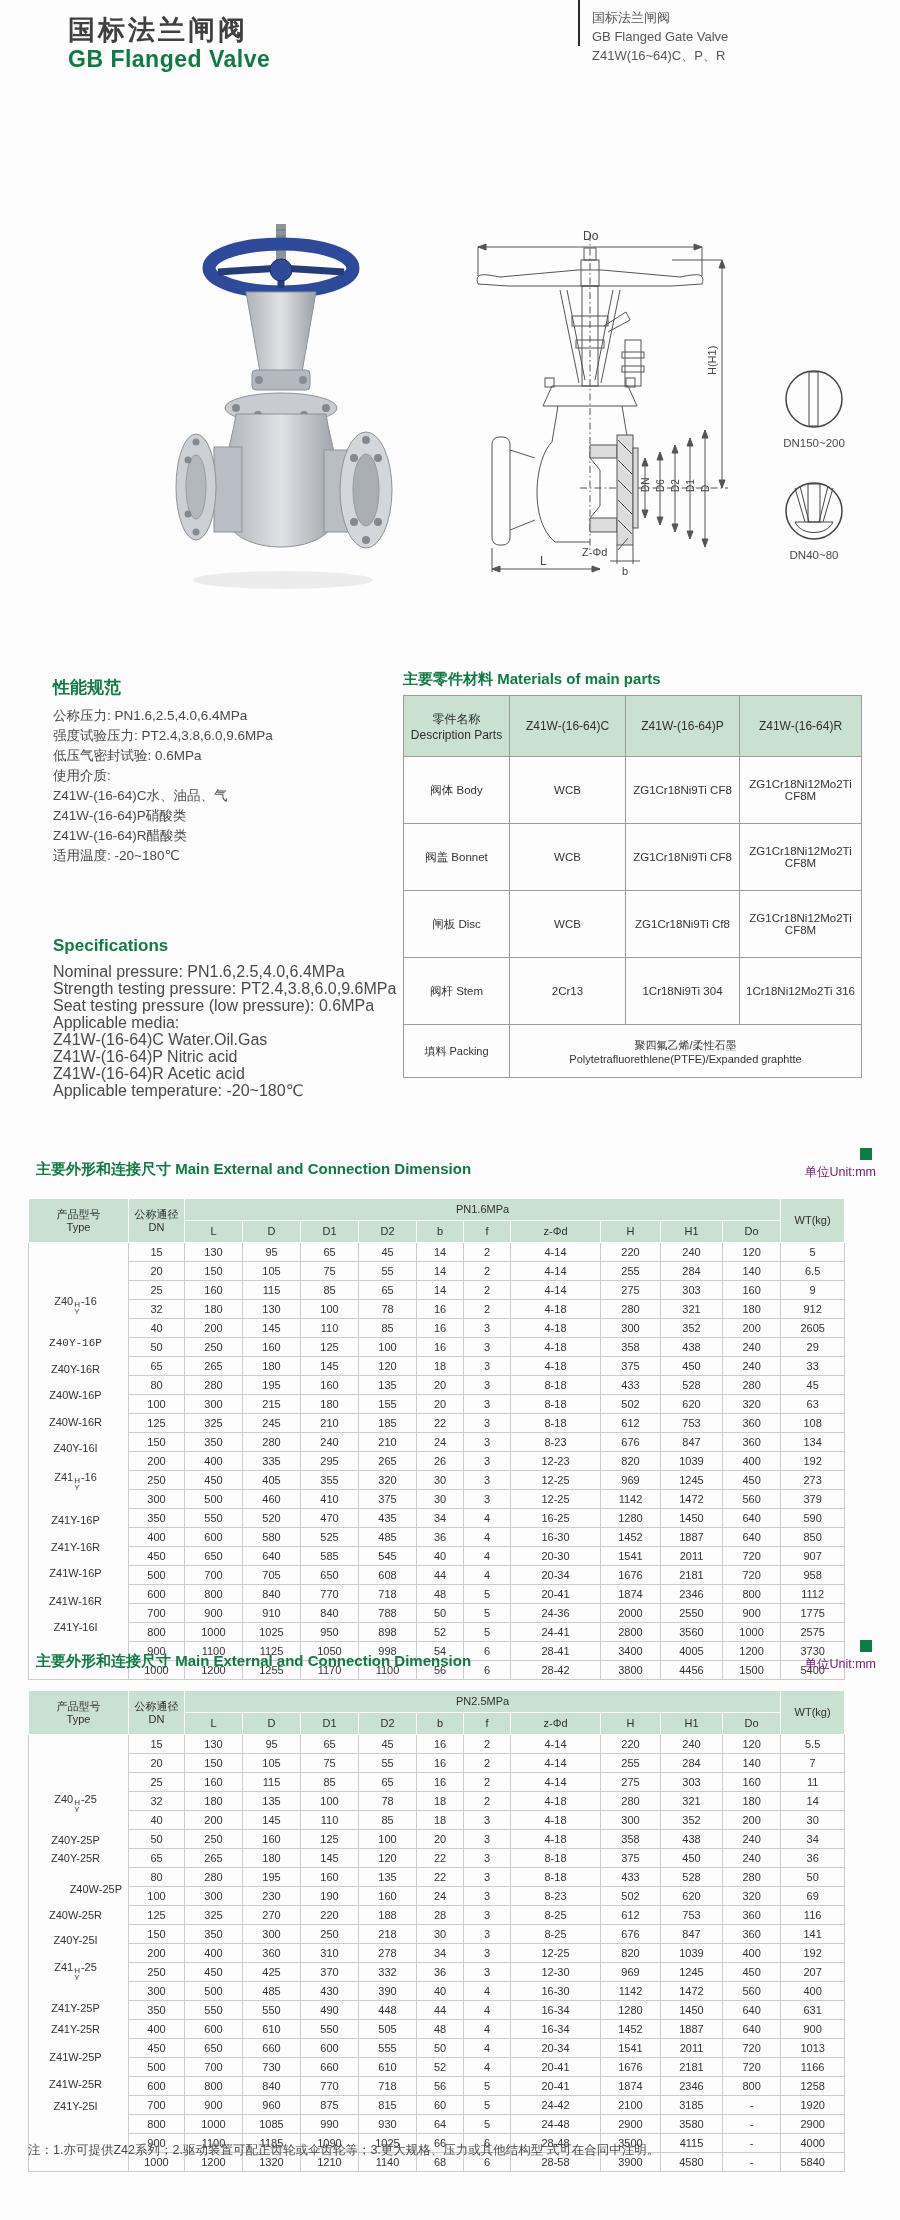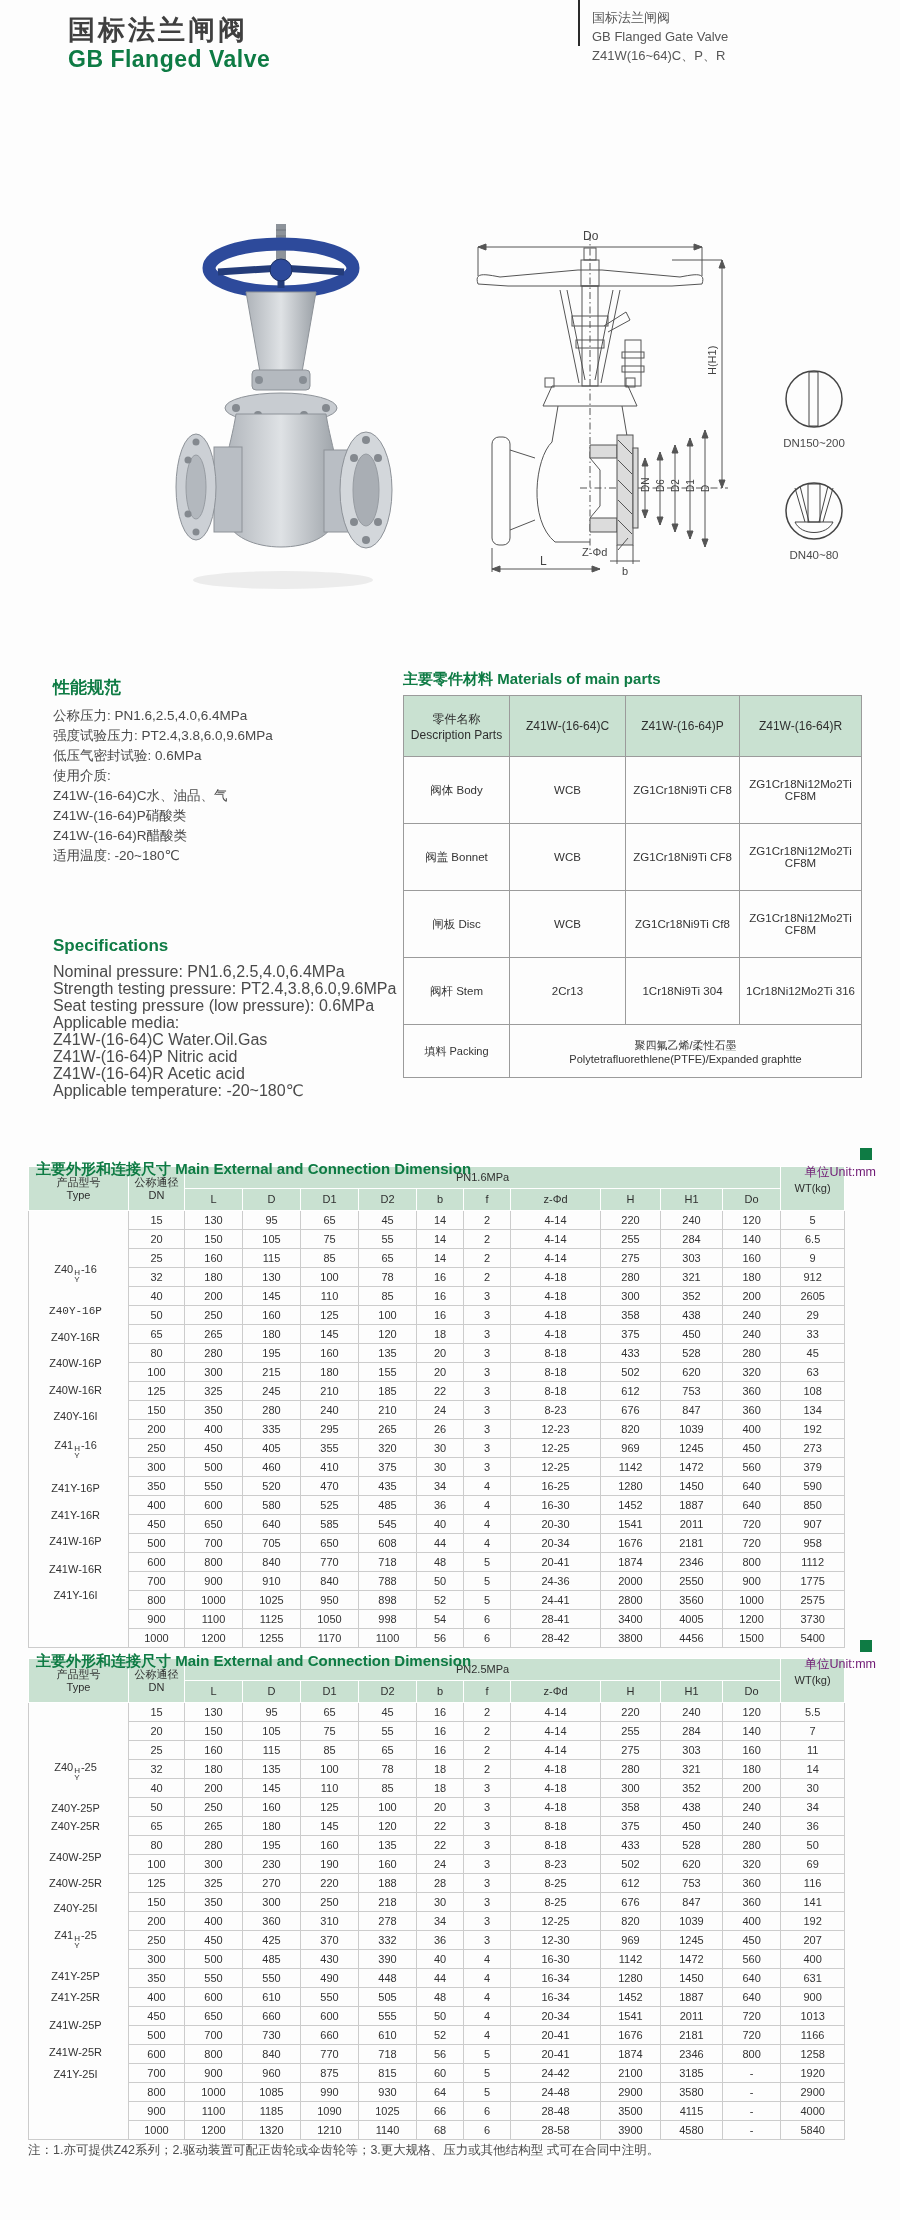--- a/index.html
+++ b/index.html
@@ -32,21 +32,21 @@
   table.mat thead td{background:#c9e1d1;height:56px;font-size:12px;color:#2f2f2f;}
   table.mat tbody td{height:62px;}
   table.mat tbody tr.span-row td{height:48px;font-size:11px;}
   .mat-part{font-size:12px;}
 
   
   .dimblock{left:28px;width:850px;}
   .dim-square{position:absolute;right:6px;top:0;width:12px;height:12px;background:#0e7b44;}
   .dim-title{position:absolute;left:8px;top:12px;font-size:15px;font-weight:bold;color:#0e7b44;}
   .dim-unit{position:absolute;right:2px;top:16px;font-size:12.5px;color:#701a75;}
-  table.dim{border-collapse:collapse;table-layout:fixed;width:734px;margin-top:18px;}
+  table.dim{border-collapse:collapse;table-layout:fixed;width:734px;margin-top:50px;}
   table.dim td{border:1px solid #ccc;text-align:center;font-size:11px;color:#333;padding:0;height:18px;line-height:13px;}
   table.dim thead td{background:#c9e1d1;border:1px solid #fff;color:#2f2f2f;height:21px;}
   table.dim thead td div{line-height:13px;font-size:11px;}
   td.type-cell{position:relative;border-top:1px solid #ccc;border-bottom:1px solid #ccc;padding:0;}
   .tlabel{position:absolute;left:0;right:6px;text-align:center;transform:translateY(-50%);
           font-size:11px;color:#333;white-space:nowrap;}
   .hy{display:inline-flex;flex-direction:column;font-size:8px;line-height:7px;vertical-align:-2px;margin:0 1px;}
   .hy i{font-style:normal;}
 
   .footnote{left:28px;top:2142px;font-size:12.5px;color:#4a4a4a;}
@@ -770,21 +770,21 @@
       </thead>
       <tbody>
           <tr>
             <td class="type-cell" rowspan="23">
               <div class="tlabel" style="top: 15.7%;">Z40<span class="hy">
                   <i>H</i>
                   <i>Y</i>
                 </span>-25</div>
               <div class="tlabel" style="top: 24%;">Z40Y-25P</div>
               <div class="tlabel" style="top: 28.3%;">Z40Y-25R</div>
-              <div class="tlabel" style="top: 35.4%;">Z40W-25P</div>
+              <div class="tlabel" style="top: 35.4%; text-align: right;">Z40W-25P</div>
               <div class="tlabel" style="top: 41.3%;">Z40W-25R</div>
               <div class="tlabel" style="top: 47%;">Z40Y-25I</div>
               <div class="tlabel" style="top: 54.2%;">Z41<span class="hy">
                   <i>H</i>
                   <i>Y</i>
                 </span>-25</div>
               <div class="tlabel" style="top: 62.5%;">Z41Y-25P</div>
               <div class="tlabel" style="top: 67.5%;">Z41Y-25R</div>
               <div class="tlabel" style="top: 73.9%;">Z41W-25P</div>
               <div class="tlabel" style="top: 80%;">Z41W-25R</div>

